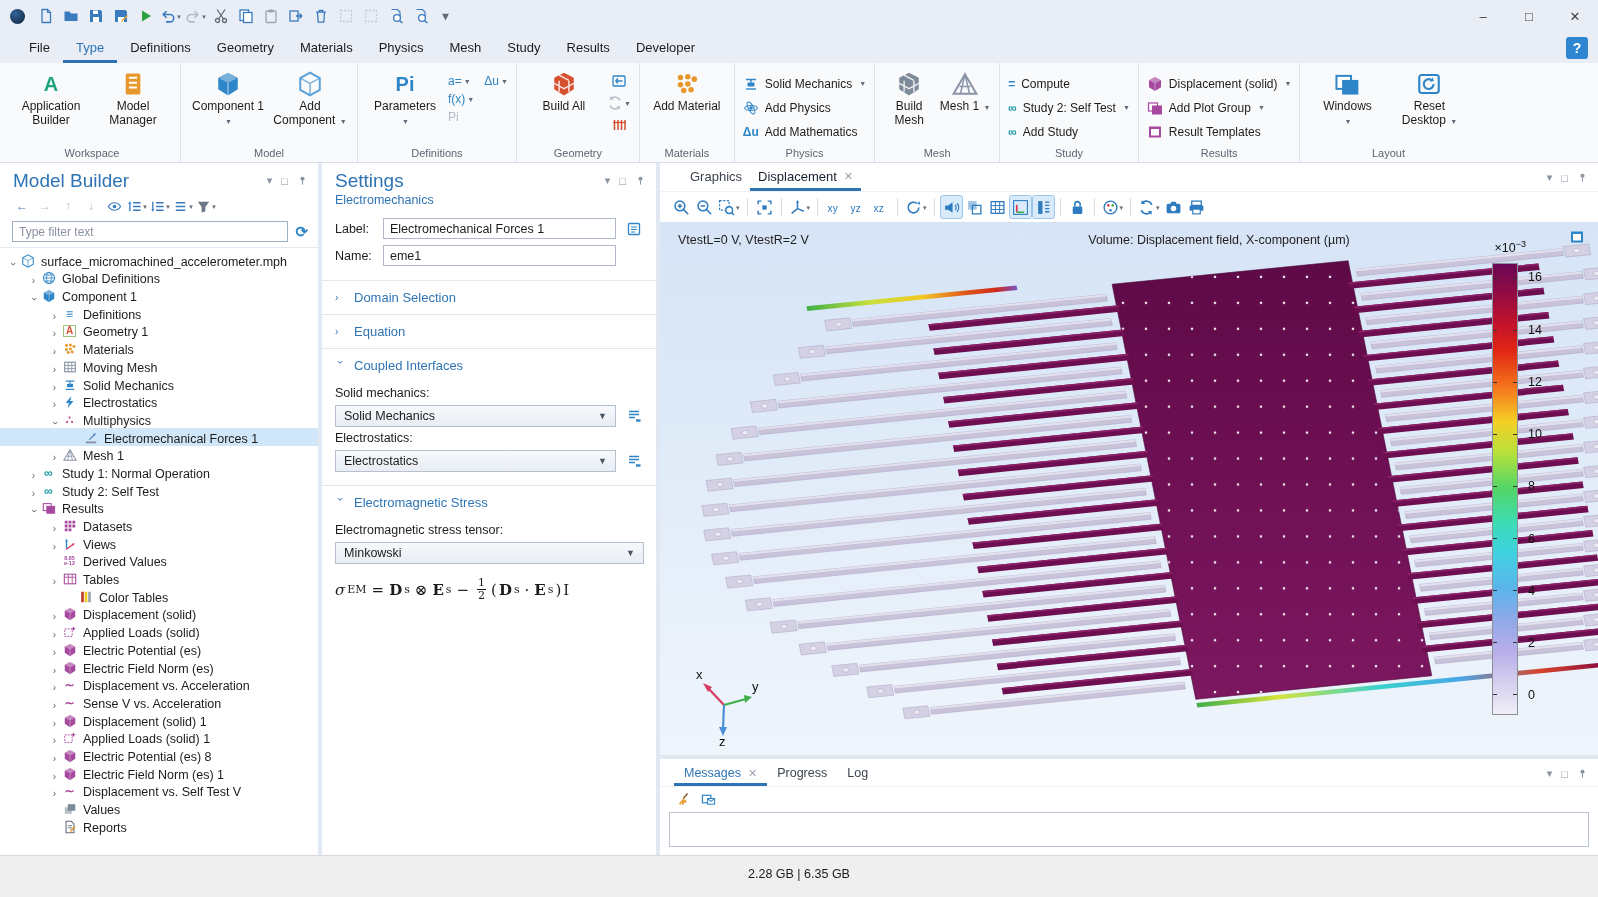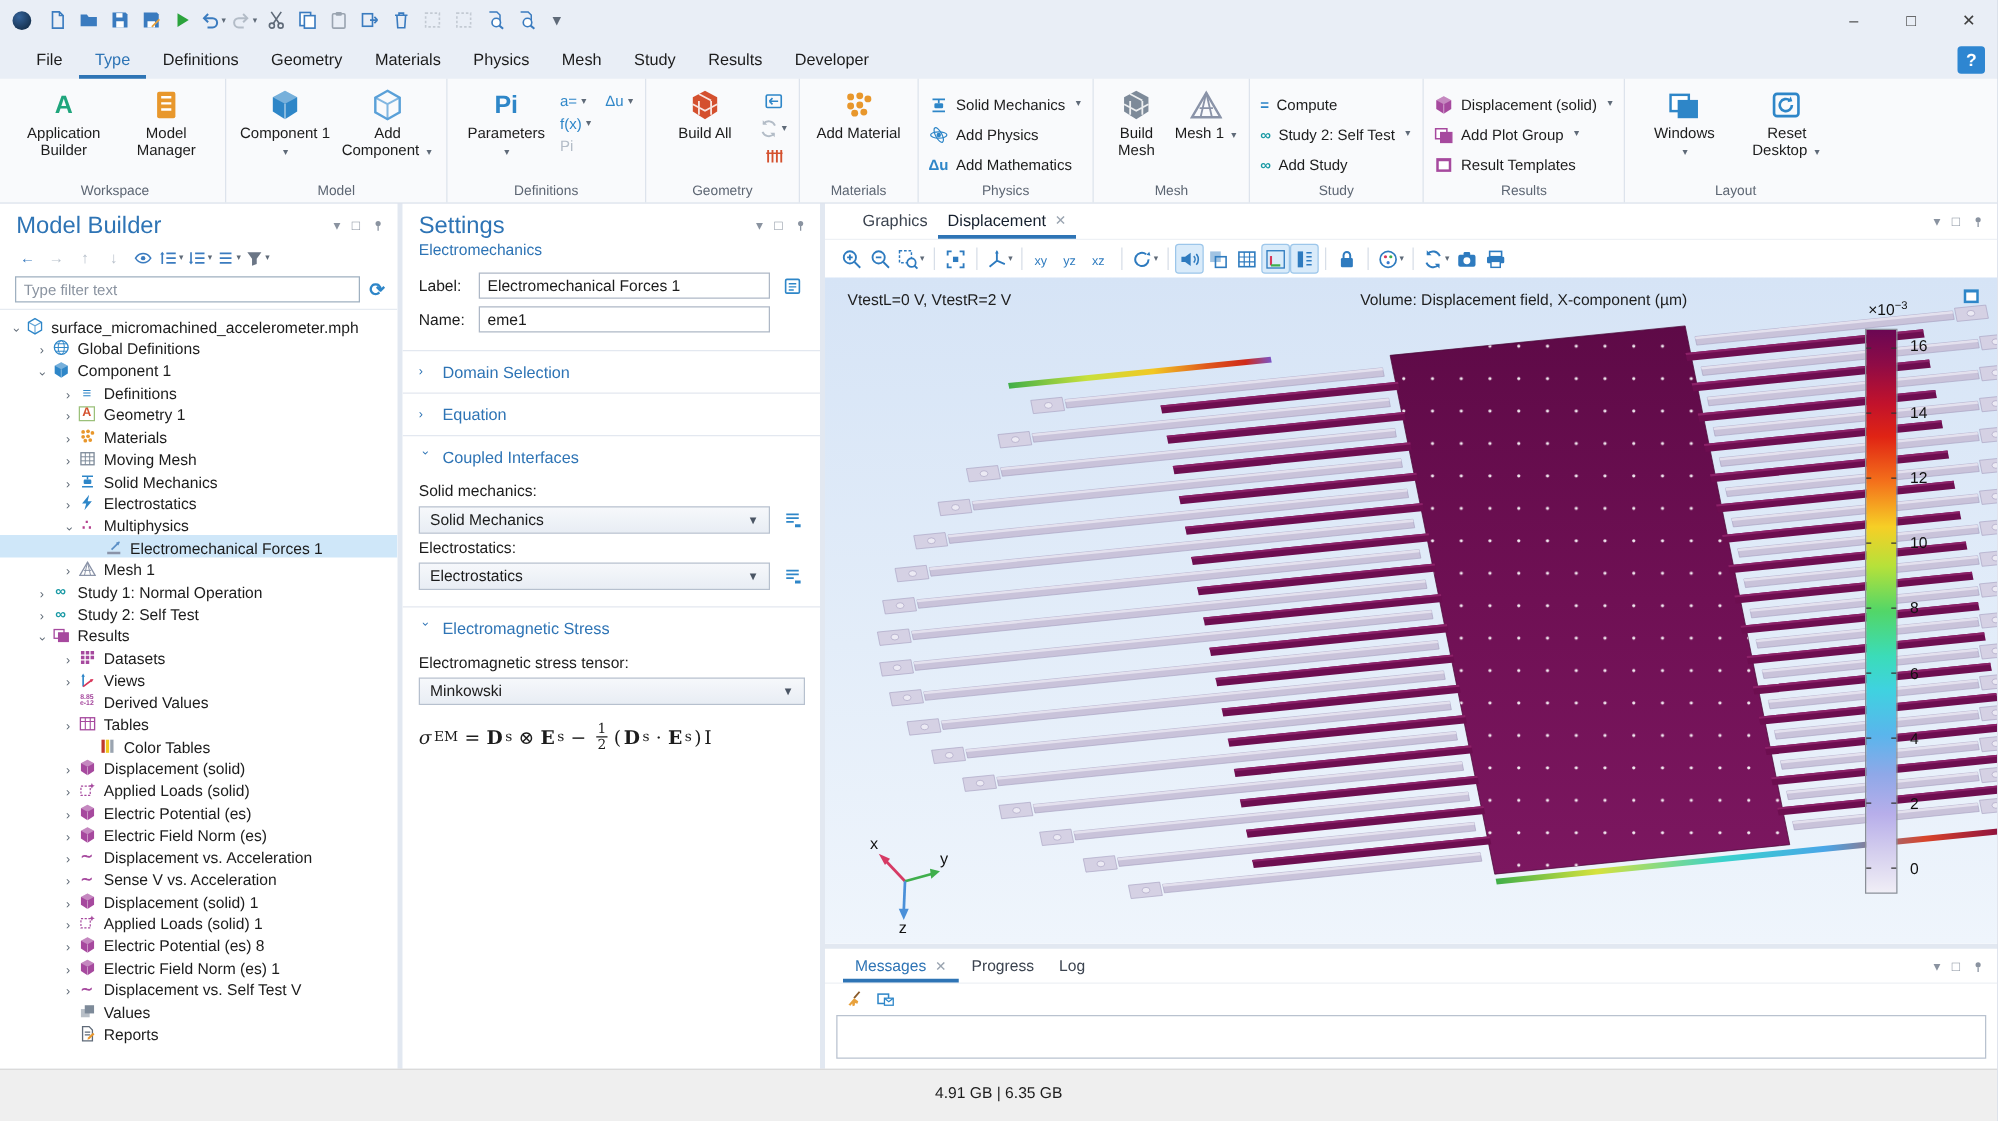--- a/index.html
+++ b/index.html
@@ -1743,15 +1743,15 @@
                 </svg>
               </span>
             </span>
           </div>
         <div class="msgbox"></div>
       </div>
     </div>
   </div>
 
   <div class="statusbar">
-    <span>4.91 GB | 6.35 GB</span>
+    <span>2.28 GB | 6.35 GB</span>
   </div>
 </div>
 
 </body></html>

